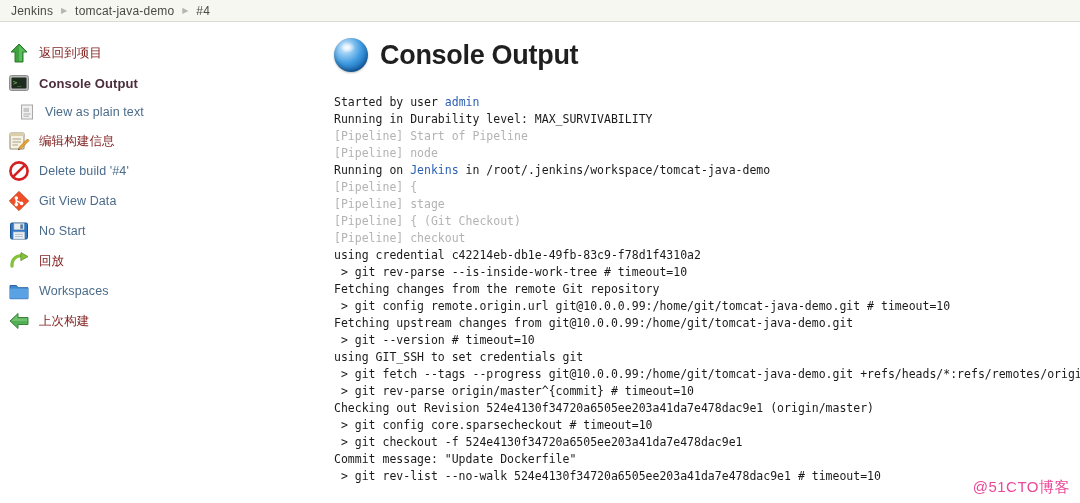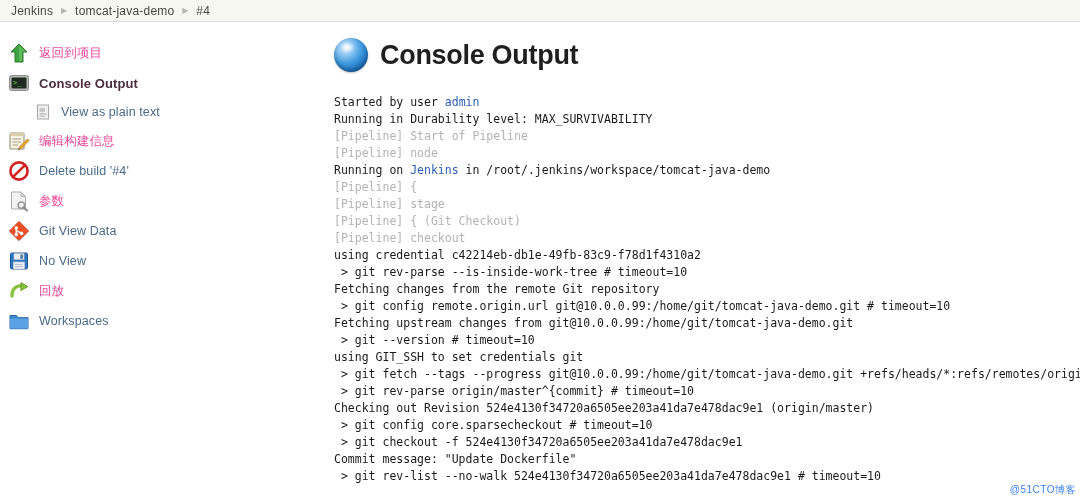--- a/index.html
+++ b/index.html
@@ -48,36 +48,36 @@
     width: 330px;
     flex: 0 0 330px;
     padding-top: 16px;
   }
   .side-item {
     display: flex;
     align-items: center;
     height: 30px;
     padding-left: 8px;
   }
-  .side-item.sub { padding-left: 34px; height: 28px; }
+  .side-item.sub { padding-left: 18px; height: 28px; }
   .side-icon {
     width: 22px; height: 22px;
     flex: 0 0 22px;
     margin-right: 9px;
     position: relative;
     display: block;
   }
   .side-item.sub .side-icon { width: 18px; height: 18px; flex: 0 0 18px; margin-right: 9px; }
   .side-label {
     font-size: 12.5px;
     color: #4a6b8a;
     white-space: nowrap;
     letter-spacing: .1px;
   }
-  .side-label.cn { color: #ec4899; }
+  .side-label.cn { color: #7f1d1d; }
   .side-label.active {
     color: #4b2d3c;
     font-weight: bold;
     font-size: 13px;
   }
 
   
   #main {
     flex: 1 1 auto;
     padding-top: 16px;
@@ -129,24 +129,24 @@
   }
   #console-log .line { white-space: pre; height: 17px; }
   #console-log .pipeline { color: #b3b3b3; }
   #console-log a.loglink {
     color: #2b5fb3;
   }
 
   
   #watermark {
     position: absolute;
-    right: 4px;
+    right: 10px;
     bottom: 6px;
-    font-size: 10px;
-    color: #3b82f6;
+    font-size: 15px;
+    color: #ec4899;
     letter-spacing: .5px;
     user-select: none;
   }
 </style>
 </head>
 <body>
 
 <div id="breadcrumb-bar">
     <span class="crumb">Jenkins</span>
     <span class="crumb-sep">▶</span>
@@ -196,62 +196,60 @@
       </div>
       <div class="side-item">
         <span class="side-icon"><svg viewBox="0 0 22 22" width="22" height="22">
             <circle cx="11" cy="11" r="8.6" fill="#ffffff" stroke="#d32121" stroke-width="2.6"></circle>
             <line x1="5.3" y1="16.7" x2="16.7" y2="5.3" stroke="#d32121" stroke-width="2.6"></line>
           </svg></span>
         <span class="side-label">Delete build '#4'</span>
       </div>
       <div class="side-item">
         <span class="side-icon"><svg viewBox="0 0 22 22" width="22" height="22">
-            <polygon points="3.5,2 13,2 17.5,6.5 17.5,19 3.5,19" fill="#f2f2f2" stroke="#aaaaaa" stroke-width="1"></polygon>
-            <polygon points="13,2 17.5,6.5 13,6.5" fill="#d5d5d5" stroke="#aaaaaa" stroke-width=".8"></polygon>
-            <circle cx="13.4" cy="15.2" r="3.2" fill="none" stroke="#9a9a9a" stroke-width="1.6"></circle>
-            <line x1="15.6" y1="17.4" x2="19" y2="20.6" stroke="#8a8a8a" stroke-width="2" stroke-linecap="round"></line>
-          </svg></span>
-        <span class="side-label cn">参数</span>
-      </div>
-      <div class="side-item">
-        <span class="side-icon"><svg viewBox="0 0 22 22" width="22" height="22">
             <polygon points="11,1.4 20.6,11 11,20.6 1.4,11" fill="#f04e26" stroke="#c2381a" stroke-width=".9"></polygon>
             <circle cx="8.3" cy="8.1" r="1.8" fill="#ffffff"></circle>
             <circle cx="13.6" cy="13.4" r="1.8" fill="#ffffff"></circle>
             <circle cx="8.3" cy="14.6" r="1.8" fill="#ffffff"></circle>
             <line x1="8.3" y1="8.1" x2="8.3" y2="14.6" stroke="#ffffff" stroke-width="1.5"></line>
             <line x1="8.3" y1="10.6" x2="13.6" y2="13.4" stroke="#ffffff" stroke-width="1.5"></line>
           </svg></span>
         <span class="side-label">Git View Data</span>
       </div>
       <div class="side-item">
         <span class="side-icon"><svg viewBox="0 0 22 22" width="22" height="22">
             <rect x="2.5" y="3" width="17" height="16" rx="1.4" fill="#2f77c4" stroke="#1d5490" stroke-width="1"></rect>
             <rect x="6" y="3.6" width="10" height="6" fill="#e9eef3" stroke="#b9c4cd" stroke-width=".7"></rect>
             <rect x="12.3" y="4.4" width="2.6" height="4.4" fill="#5a7a99"></rect>
             <rect x="5.4" y="12" width="11.2" height="7" fill="#eef2f6" stroke="#b9c4cd" stroke-width=".7"></rect>
             <line x1="7" y1="14.4" x2="15" y2="14.4" stroke="#b1bcc6" stroke-width="1"></line>
             <line x1="7" y1="16.6" x2="15" y2="16.6" stroke="#b1bcc6" stroke-width="1"></line>
           </svg></span>
-        <span class="side-label">No View</span>
+        <span class="side-label">No Start</span>
       </div>
       <div class="side-item">
         <span class="side-icon"><svg viewBox="0 0 22 22" width="22" height="22">
             <path d="M4 16 C3.5 8 10 4.5 15 6.5" fill="none" stroke="#85c13a" stroke-width="3.4" stroke-linecap="round"></path>
             <polygon points="13,2.6 20,6.6 12.8,10.6" fill="#85c13a" stroke="#5f9125" stroke-width=".8"></polygon>
           </svg></span>
         <span class="side-label cn">回放</span>
       </div>
       <div class="side-item">
         <span class="side-icon"><svg viewBox="0 0 22 22" width="22" height="22">
             <path d="M2 5.5 h6.4 l1.8 2.2 H20 v11 H2 Z" fill="#3f87cf" stroke="#2a66a5" stroke-width="1"></path>
             <path d="M2 8.6 h18 v10 H2 Z" fill="#5aa2e4"></path>
           </svg></span>
         <span class="side-label">Workspaces</span>
+      </div>
+      <div class="side-item">
+        <span class="side-icon"><svg viewBox="0 0 22 22" width="22" height="22">
+            <polygon points="2,11 10,3.5 10,7.5 20,7.5 20,14.5 10,14.5 10,18.5" fill="#54b054" stroke="#3c833c" stroke-width="1"></polygon>
+            <polygon points="3.4,11 9.2,5.6 9.2,8.6 19,8.6 19,11" fill="#84cf84" opacity=".6"></polygon>
+          </svg></span>
+        <span class="side-label cn">上次构建</span>
       </div>
     </div>
 
   <div id="main">
 
     <div id="console-header">
       <span class="ball"></span>
       <span id="console-title">Console Output</span>
     </div>
 

